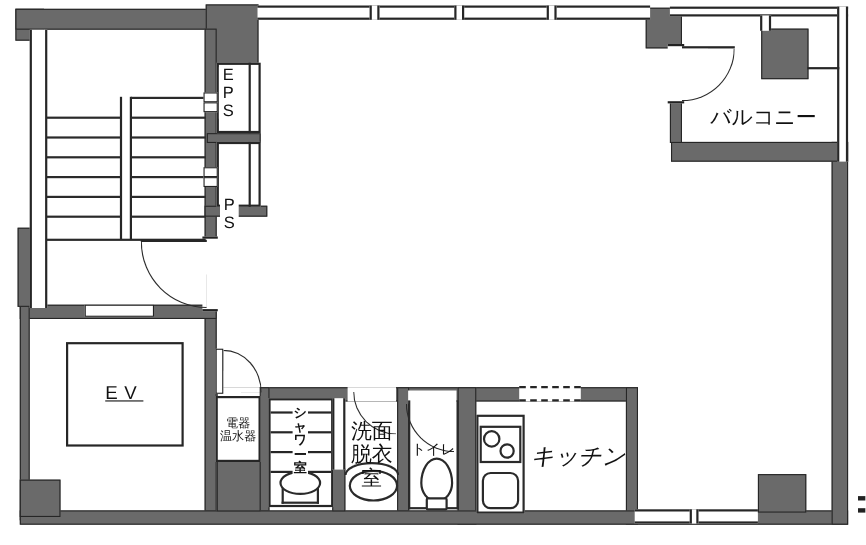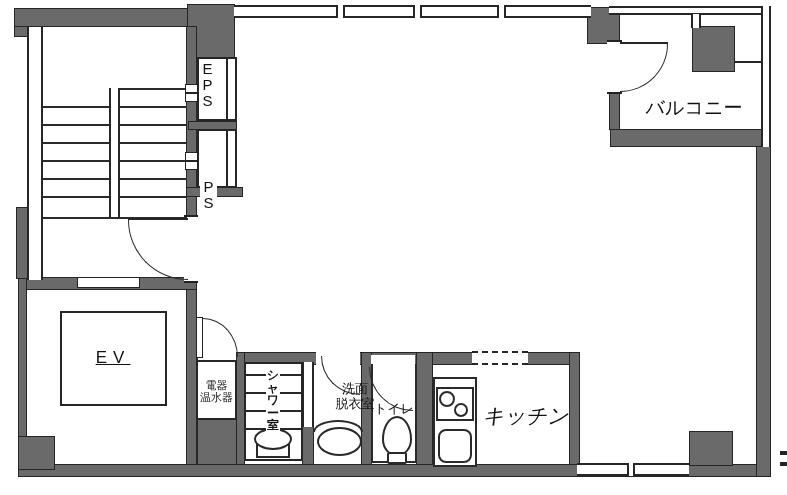--- a/index.html
+++ b/index.html
@@ -142,21 +142,21 @@
   <div class="arc sw" style="left:321px;top:356px;width:39px;height:39px;"></div>
   <div class="arc sw" style="left:369px;top:367px;width:44px;height:44px;"></div>
 
   <div class="lbl vstack" style="left:199px;top:61px;width:17px;font-size:15px;">EPS</div>
   <div class="lbl vstack" style="left:200px;top:135px;width:17px;font-size:15px;margin-top:44px;">PS</div>
   <div class="lbl" style="left:639px;top:97px;width:110px;font-size:19px;">バルコニー</div>
   <div class="lbl" style="left:86px;top:348px;width:54px;font-size:17px;letter-spacing:6px;text-decoration:underline;">EV</div>
   <div class="lbl" style="left:192px;top:379px;width:49px;font-size:11px;">電器
 温水器</div>
   <div class="lbl vstack" style="left:266px;top:369px;width:14px;font-size:12px;font-weight:bold;">シャワー室</div>
-  <div class="lbl" style="left:312px;top:382px;width:52px;font-size:13px;margin-left:17px;">洗面
+  <div class="lbl" style="left:312px;top:382px;width:52px;font-size:19px;">洗面
 脱衣室</div>
   <div class="lbl" style="left:372px;top:402px;width:44px;font-size:13px;">トイレ</div>
   <div class="lbl" style="left:478px;top:404px;width:95px;font-size:21px;font-style:italic;">キッチン</div>
 
   <div class="abs" style="left:780px;top:451px;width:7px;height:4px;background:#222;"></div>
   <div class="abs" style="left:780px;top:462px;width:7px;height:4px;background:#222;"></div>
 
 </div>
 
 </body></html>

